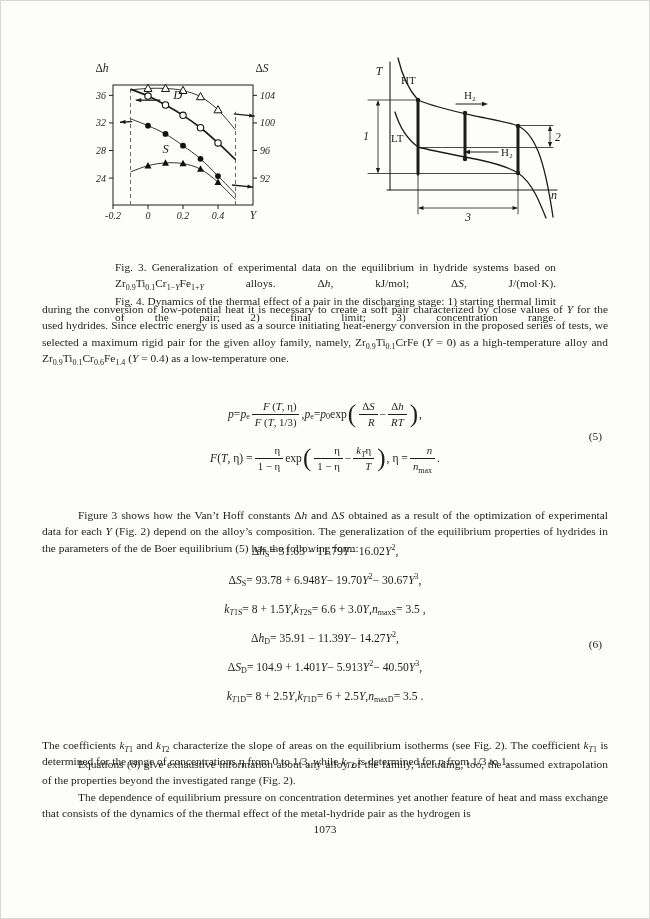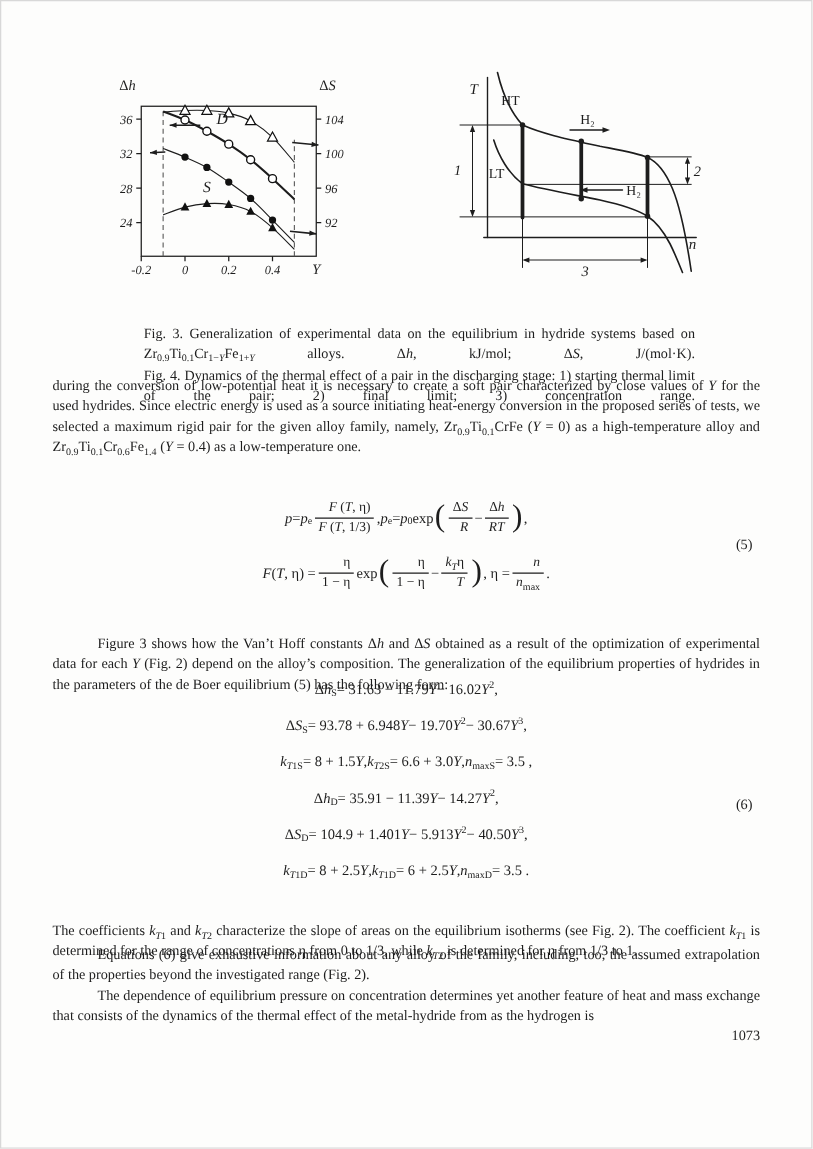--- a/index.html
+++ b/index.html
@@ -24,21 +24,21 @@
   .eq5 .eq-line{height:44px;}
   .eq6 .eq-line{height:29px;}
   .eqnum{position:absolute;font-size:11.4px;right:6px;}
   i{font-style:italic;}
   sub{font-size:8px;vertical-align:baseline;position:relative;top:3px;line-height:0;}
   sup{font-size:8px;vertical-align:baseline;position:relative;top:-4px;line-height:0;}
   .frac{display:inline-block;vertical-align:middle;text-align:right;margin:0 2px;line-height:1.12;font-size:10.8px;}
   .frac .num{display:block;border-bottom:1px solid #1d1d1d;padding:0 3px 1px;}
   .frac .den{display:block;padding:1px 3px 0;}
   .big{font-size:25px;font-weight:400;vertical-align:middle;line-height:0;margin:0 1px;font-family:"Liberation Serif",serif;}
-  .pagenum{position:absolute;left:42px;width:566px;top:823px;text-align:right;font-size:11.4px;}
+  .pagenum{position:absolute;left:42px;width:566px;top:823px;text-align:center;font-size:11.4px;}
   svg text{font-family:"Liberation Serif",serif;}
 </style>
 </head>
 <body>
 
 <div class="page">
 
   <svg id="fig3-svg" style="position:absolute;left:85px;top:55px" width="190" height="175" viewBox="0 0 190 175">
       <rect x="28" y="30" width="140" height="120" fill="none" stroke="#1d1d1d" stroke-width="1"></rect>
       <path d="M45.5,150 L45.5,32.75862068965516" stroke="#5a5a5a" stroke-width="0.9" stroke-dasharray="4,3" fill="none"></path>
@@ -194,16 +194,16 @@
     <div class="eq-line">Δ<i>S</i><sub>S</sub> = 93.78 + 6.948<i>Y</i> − 19.70<i>Y</i><sup>2</sup> − 30.67<i>Y</i><sup>3</sup> ,</div>
     <div class="eq-line"><i>k</i><sub><i>T</i>1S</sub> = 8 + 1.5<i>Y</i> ,   <i>k</i><sub><i>T</i>2S</sub> = 6.6 + 3.0<i>Y</i> ,   <i>n</i><sub>maxS</sub> = 3.5 ,</div>
     <div class="eq-line">Δ<i>h</i><sub>D</sub> = 35.91 − 11.39<i>Y</i> − 14.27<i>Y</i><sup>2</sup> ,</div>
     <div class="eq-line">Δ<i>S</i><sub>D</sub> = 104.9 + 1.401<i>Y</i> − 5.913<i>Y</i><sup>2</sup> − 40.50<i>Y</i><sup>3</sup> ,</div>
     <div class="eq-line"><i>k</i><sub><i>T</i>1D</sub> = 8 + 2.5<i>Y</i> ,   <i>k</i><sub><i>T</i>1D</sub> = 6 + 2.5<i>Y</i> ,   <i>n</i><sub>maxD</sub> = 3.5 .</div>
     <div class="eqnum" style="top:101px">(6)</div>
   </div>
 
   <div class="para" style="top:737px">The coefficients <i>k</i><sub><i>T</i>1</sub> and <i>k</i><sub><i>T</i>2</sub> characterize the slope of areas on the equilibrium isotherms (see Fig. 2). The coefficient <i>k</i><sub><i>T</i>1</sub> is determined for the range of concentrations η from 0 to 1/3, while <i>k</i><sub><i>T</i>2</sub> is determined for η from 1/3 to 1.</div>
   <div class="para ind" style="top:756px">Equations (6) give exhaustive information about any alloy of the family, including, too, the assumed extrapolation of the properties beyond the investigated range (Fig. 2).</div>
-  <div class="para ind" style="top:789px">The dependence of equilibrium pressure on concentration determines yet another feature of heat and mass exchange that consists of the dynamics of the thermal effect of the metal-hydride from as the hydrogen is</div>
+  <div class="para ind" style="top:789px">The dependence of equilibrium pressure on concentration determines yet another feature of heat and mass exchange that consists of the dynamics of the thermal effect of the metal-hydride pair as the hydrogen is</div>
 
   <div class="pagenum">1073</div>
 </div>
 
 </body></html>

